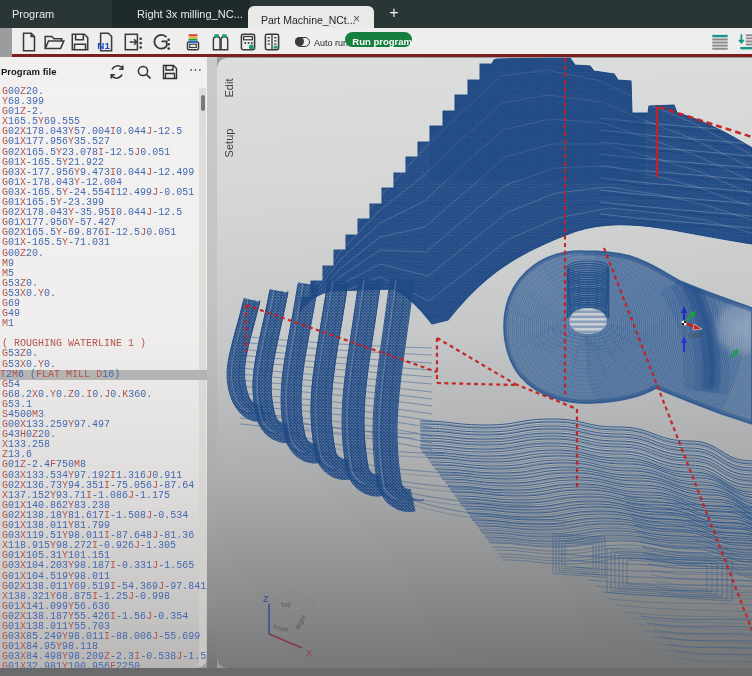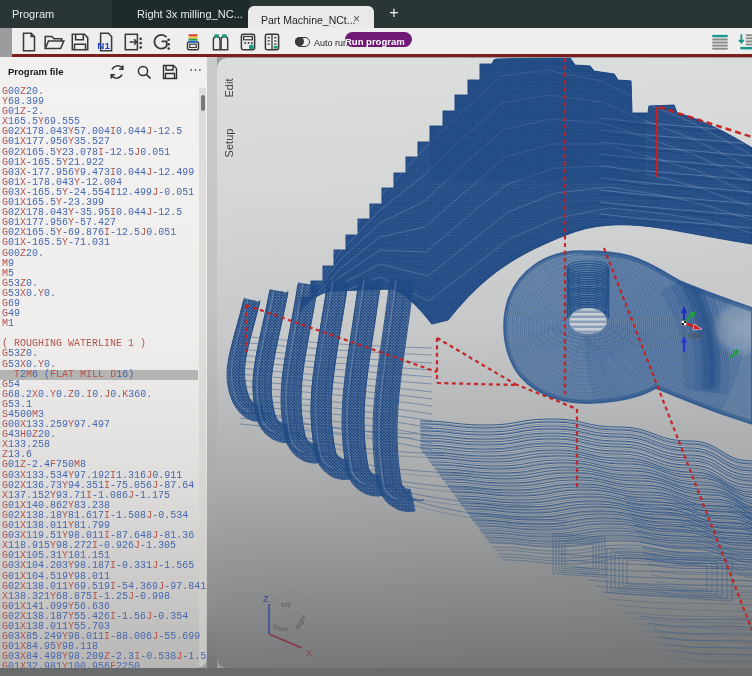--- a/index.html
+++ b/index.html
@@ -7,29 +7,29 @@
 .tabactive{position:absolute;left:248px;top:6px;width:126px;height:28px;background:#e9e9e8;border-radius:6px 6px 0 0}
 .tabbar .t{position:absolute;top:0;height:28px;line-height:28px;font-size:11px;color:#e8eaea}
 .tabactive .t{color:#252525;position:absolute;left:13px;top:0;height:28px;line-height:28px;font-size:10.5px}
 .tabx{position:absolute;right:14px;top:0;height:28px;line-height:27px;font-size:12px;color:#555}
 .plus{position:absolute;left:384px;top:0;width:20px;height:28px;line-height:26px;text-align:center;color:#eee;font-size:16px}
 .toolbar{position:absolute;left:12px;top:28px;width:752px;height:29px;background:#eeeeee;border-bottom:3px solid #7f1d1d}
 .tbi{position:absolute;top:3px}
 .toggle{position:absolute;left:283px;top:9px;width:15px;height:10px;border:1.5px solid #3a3a3a;border-radius:5.5px}
 .toggle::after{content:"";position:absolute;left:-1px;top:-1px;width:9px;height:9px;border-radius:50%;background:#3a3a3a}
 .autorun{position:absolute;left:302px;top:10px;font-size:9px;color:#222}
-.runbtn{position:absolute;left:333px;top:4px;width:67px;height:15px;border-radius:10px;background:#701a75;color:#fff;font-size:9.5px;font-weight:bold;text-align:left;line-height:19px;white-space:nowrap}
+.runbtn{position:absolute;left:333px;top:4px;width:67px;height:15px;border-radius:10px;background:#15803d;color:#fff;font-size:9.5px;font-weight:bold;text-align:right;line-height:19px;white-space:nowrap}
 .panel{position:absolute;left:0;top:57px;width:207px;height:611px;border-radius:0 0 10px 0;overflow:hidden;background:linear-gradient(#f3f2f1 0%,#efeeed 45%,#dedddb 70%,#c9c8c6 88%,#b7b6b4 100%)}
 .phead{position:absolute;left:0;top:0;width:207px;height:30px;background:#f1f0ef}
-.phead .title{position:absolute;left:8px;top:9px;font-size:9.5px;font-weight:bold;color:#161616}
+.phead .title{position:absolute;left:1px;top:9px;font-size:9.5px;font-weight:bold;color:#161616}
 .phi{position:absolute;top:6px}
 .dots{font-size:13px;color:#2f2f2f;top:5px;letter-spacing:1px}
 .code{position:absolute;left:2px;top:30px;width:196px;font-family:Liberation Mono, monospace;font-size:10px;line-height:10.1px;color:#4468b0;white-space:pre}
 .code i{font-style:normal;color:#b5544a}
-.code .hl{background:#b4b4b2;margin-left:-2px;padding-left:14px;width:198px}
+.code .hl{background:#b4b4b2;margin-left:-2px;padding-left:0;width:234px}
 .sbtrack{position:absolute;left:199px;top:31px;width:7px;height:579px;background:rgba(210,208,205,0.6)}
 .sbthumb{position:absolute;left:201px;top:38px;width:4px;height:16px;background:#7a7a78;border-radius:2px}
 .strip{position:absolute;left:207px;top:57px;width:9.5px;height:611px;background:linear-gradient(#c9caca 0%,#c2c3c3 40%,#a9abac 70%,#8a8c8d 90%,#737576 100%)}
 .card{position:absolute;left:216.5px;top:57.5px;width:535.5px;height:610.5px;border-radius:10px 0 0 10px;background:linear-gradient(177deg,#dcdddd 0%,#d5d6d6 22%,#c5c7c8 45%,#acaeaf 65%,#8f9192 82%,#7a7c7d 94%,#717374 100%)}
 .vlabel{position:absolute;font-size:11px;color:#3a3d3f;transform:rotate(-90deg);transform-origin:center}
 .scene{position:absolute;left:0;top:0}
 .bottomband{position:absolute;left:0;top:668px;width:752px;height:8px;background:#696b6c}
 </style></head><body>
 <div class="tabbar">
  <span class="t" style="left:12px">Program</span>

